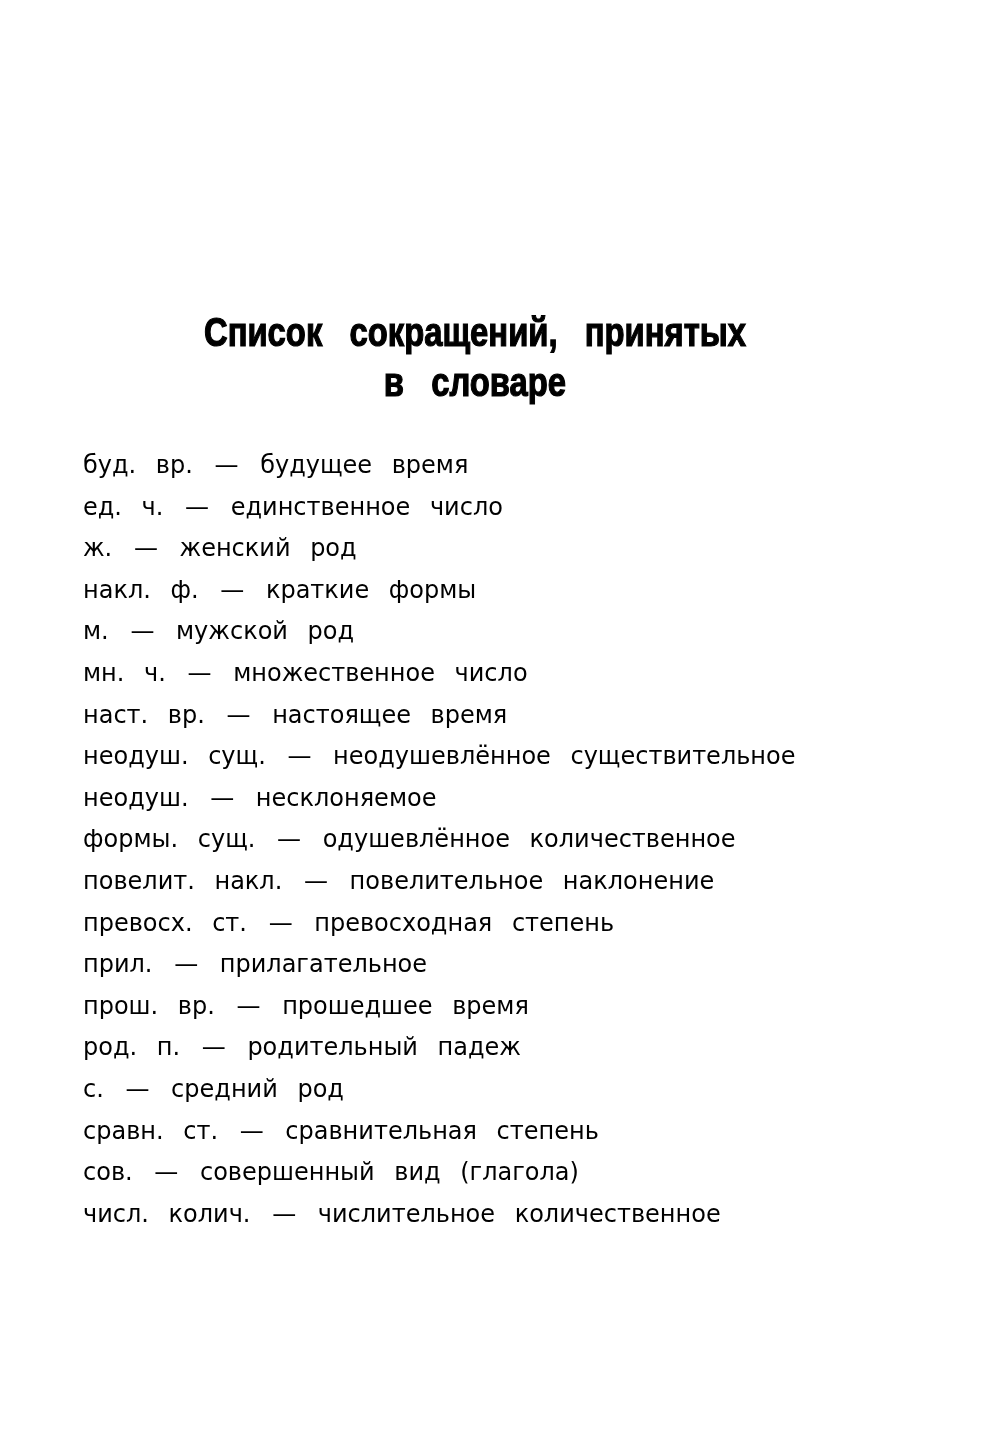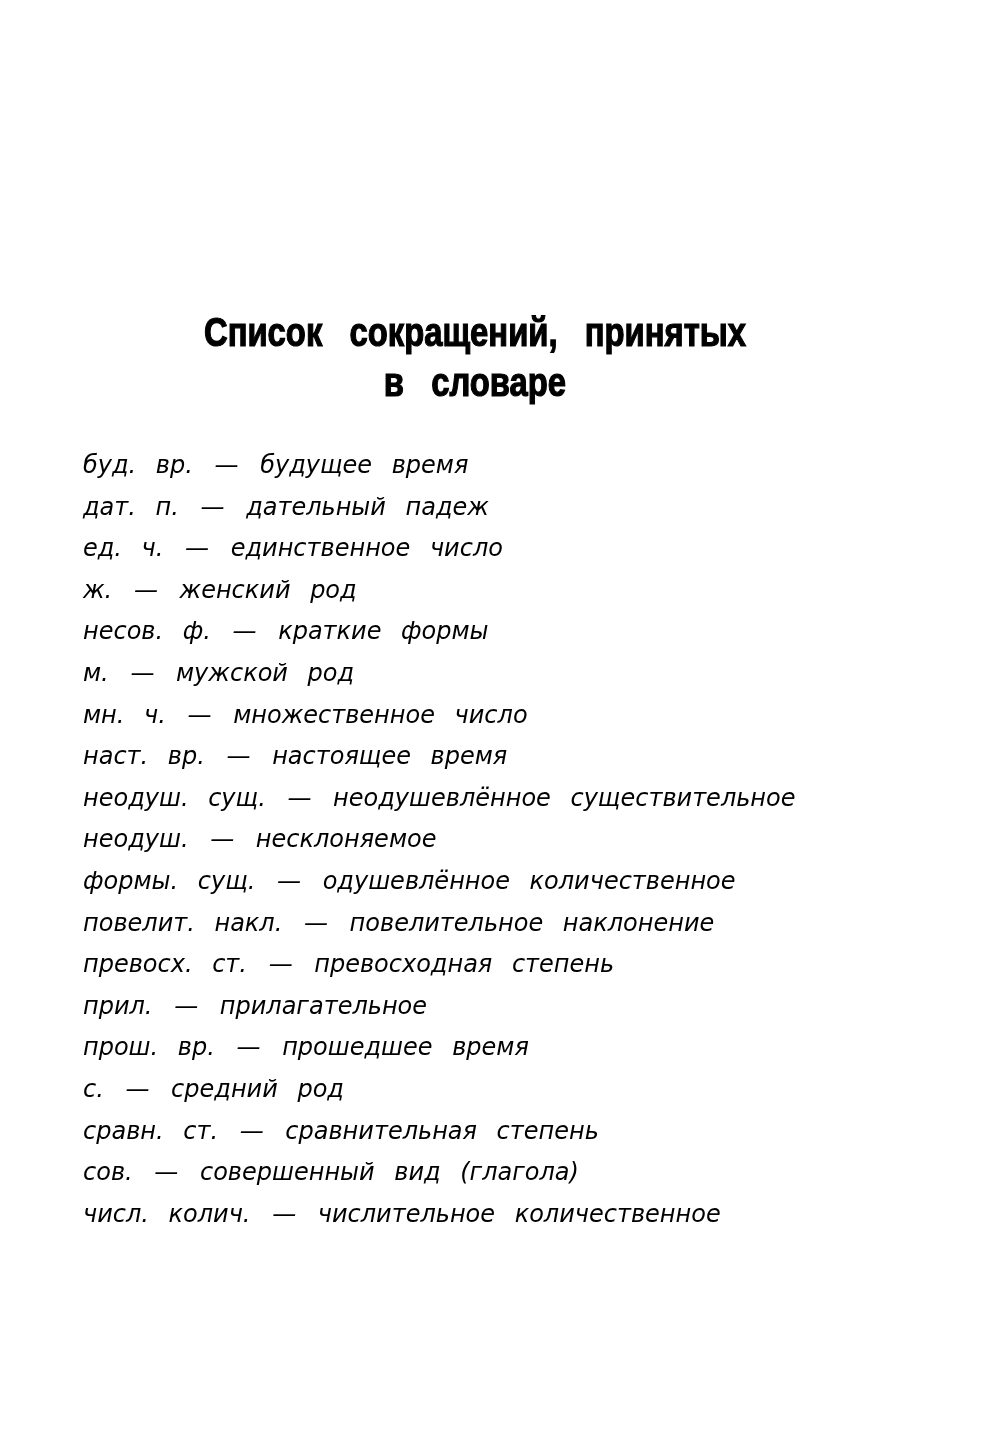--- a/index.html
+++ b/index.html
@@ -40,45 +40,44 @@
       list-style: none;
       font-family: "DejaVu Sans", sans-serif;
       font-size: 24px;
       line-height: 41.6px;
       word-spacing: 12px;
     }
     .list li {
       white-space: nowrap;
       margin: 0;
       padding: 0;
-      font-style: italic;
     }
     .dash { padding: 0 2px; }
   </style>
 </head>
 <body>
 
 <h1 class="title">
   <span>Список сокращений, принятых</span>
   <span>в словаре</span>
 </h1>
 
 <ul class="list">
   <li><span>буд. вр.</span> <span class="dash">—</span> <span>будущее время</span></li>
-  <li><span>дат. п.</span> <span class="dash">—</span> <span>дательный падеж</span></li>
   <li><span>ед. ч.</span> <span class="dash">—</span> <span>единственное число</span></li>
   <li><span>ж.</span> <span class="dash">—</span> <span>женский род</span></li>
-  <li><span>несов. ф.</span> <span class="dash">—</span> <span>краткие формы</span></li>
+  <li><span>накл. ф.</span> <span class="dash">—</span> <span>краткие формы</span></li>
   <li><span>м.</span> <span class="dash">—</span> <span>мужской род</span></li>
   <li><span>мн. ч.</span> <span class="dash">—</span> <span>множественное число</span></li>
   <li><span>наст. вр.</span> <span class="dash">—</span> <span>настоящее время</span></li>
   <li><span>неодуш. сущ.</span> <span class="dash">—</span> <span>неодушевлённое существительное</span></li>
   <li><span>неодуш.</span> <span class="dash">—</span> <span>несклоняемое</span></li>
   <li><span>формы. сущ.</span> <span class="dash">—</span> <span>одушевлённое количественное</span></li>
   <li><span>повелит. накл.</span> <span class="dash">—</span> <span>повелительное наклонение</span></li>
   <li><span>превосх. ст.</span> <span class="dash">—</span> <span>превосходная степень</span></li>
   <li><span>прил.</span> <span class="dash">—</span> <span>прилагательное</span></li>
   <li><span>прош. вр.</span> <span class="dash">—</span> <span>прошедшее время</span></li>
+  <li><span>род. п.</span> <span class="dash">—</span> <span>родительный падеж</span></li>
   <li><span>с.</span> <span class="dash">—</span> <span>средний род</span></li>
   <li><span>сравн. ст.</span> <span class="dash">—</span> <span>сравнительная степень</span></li>
   <li><span>сов.</span> <span class="dash">—</span> <span>совершенный вид (глагола)</span></li>
   <li><span>числ. колич.</span> <span class="dash">—</span> <span>числительное количественное</span></li>
 </ul>
 
 </body></html>

